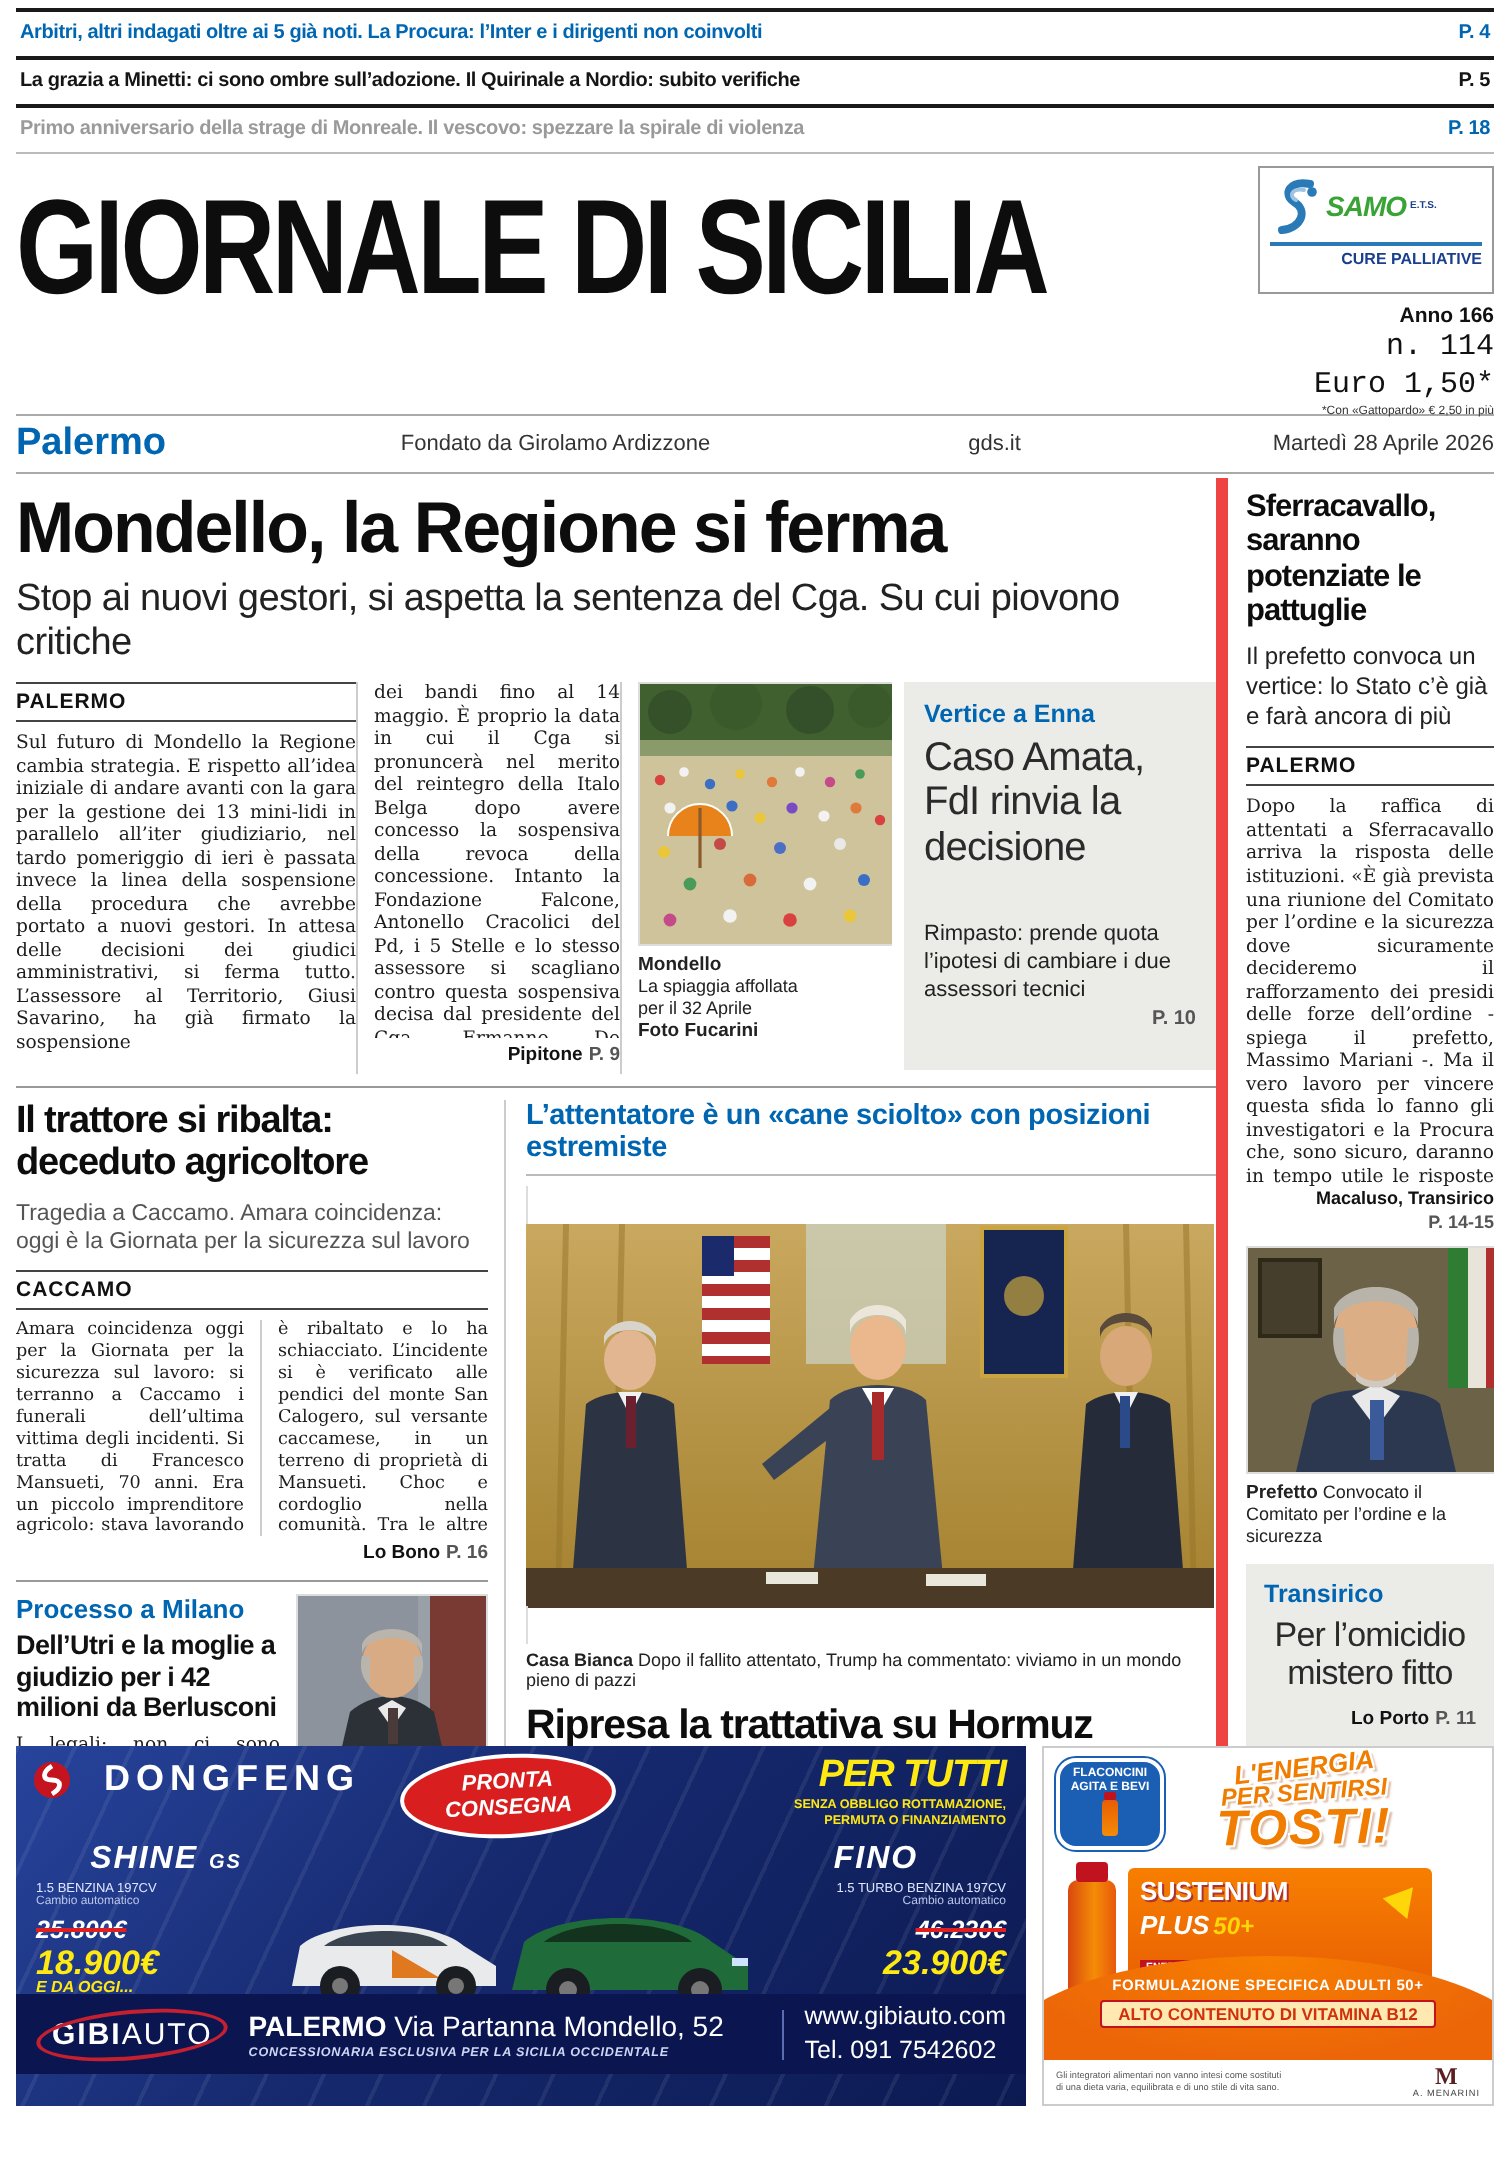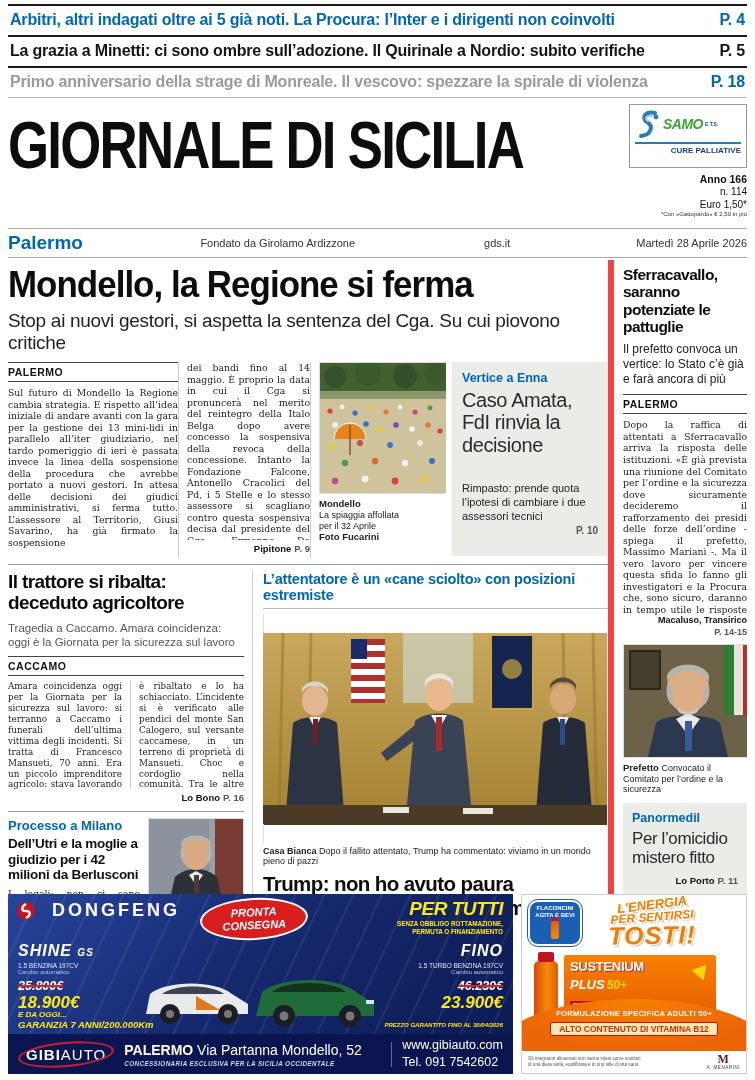--- a/index.html
+++ b/index.html
@@ -2,42 +2,42 @@
 <html lang="it"><head>
 <meta charset="utf-8">
 <style>
   * { margin:0; padding:0; box-sizing:border-box; }
   html,body { background:#f2f2ee; }
   body { width:755px; height:1080px; overflow:hidden; font-family:"Liberation Sans",sans-serif; color:#111; }
   .page { width:755px; height:1080px; background:#fff; padding:4px 8px 0 8px; position:relative; }
 
   
   .top-strip { border-top:2px solid #1a1a1a; }
-  .strip-row { display:flex; justify-content:space-between; align-items:center; padding:5px 2px 6px 2px; border-bottom:2px solid #1a1a1a; font-weight:bold; font-size:16px; letter-spacing:-0.2px; }
+  .strip-row { display:flex; justify-content:space-between; align-items:center; padding:5px 2px 6px 2px; border-bottom:2px solid #1a1a1a; font-weight:bold; font-size:10px; letter-spacing:-0.2px; }
   .strip-row:last-child { border-bottom:1px solid #bbb; }
   .strip-row.blue { color:#0066b2; }
   .strip-row.black { color:#151515; }
   .strip-row.gray { color:#9a9a9a;gap:48px; }
   .strip-page { font-weight:bold; }
   .strip-row.blue .strip-page { color:#0066b2; }
   .strip-row.black .strip-page { color:#151515; }
   .strip-row.gray .strip-page { color:#0066b2; }
 
   
   .masthead { position:relative; height:130px; }
   .mast-title { position:absolute; left:0; top:8px; font-size:60px; font-weight:900; letter-spacing:-2px; white-space:nowrap; transform:scale(0.88,1.12); transform-origin:left top; color:#0d0d0d; }
   .mast-right { position:absolute; right:0; top:6px; width:118px; text-align:right; }
   .samo-box { border:1px solid #999; background:#fff; padding:4px 5px; width:118px; height:64px; }
   .samo-top { display:flex; align-items:center; gap:2px; }
   .samo-name { color:#3aa335; font-weight:900; font-size:14px; font-style:italic; letter-spacing:-0.5px; }
   .samo-ets { color:#1a3f8f; font-weight:bold; font-size:5px; }
   .samo-tag { color:#1a3f8f; font-weight:900; font-size:8px; margin-top:3px; border-top:2px solid #2a7ab8; padding-top:2px; text-align:right; }
   .edition { margin-top:5px; line-height:1.25; }
   .ed-anno { font-weight:bold; font-size:10.5px; }
-  .ed-num, .ed-price { font-size:10px; }
+  .ed-num, .ed-price { font-size:15px;font-family:Liberation Mono, monospace; }
   .ed-note { font-size:6px; color:#333; }
 
   
   .infobar { display:flex; align-items:center; border-top:1px solid #aaa; border-bottom:1px solid #aaa; height:30px; font-size:11px; color:#333; }
   .infobar .city { color:#0066b2; font-weight:900; font-size:19px; width:150px; }
   .infobar .founded { flex:1.2; text-align:center; }
   .infobar .site { flex:1; text-align:center; }
   .infobar .date { width:150px; text-align:right; }
 
   
@@ -88,47 +88,47 @@
   .trump-kicker { color:#0066b2; font-weight:900; font-size:14.5px; letter-spacing:-0.2px; padding-bottom:5px; border-bottom:1px solid #bbb; margin-bottom:6px; }
   .trump-caption { font-size:9px; color:#222; margin-top:3px; }
   .trump-headline { font-size:20.5px; font-weight:900; letter-spacing:-0.6px; line-height:1.18; margin-top:6px; color:#0d0d0d; white-space:nowrap; }
 
   .rail-headline { font-size:15.5px; font-weight:900; letter-spacing:-0.5px; line-height:1.12; margin-top:6px; color:#0d0d0d; }
   .rail-subhead { font-size:12px; color:#222; line-height:1.25; margin:7px 0 7px 0; }
   .rail-body { height:196px; overflow:hidden; }
   .rail-byline { text-align:right; font-size:9px; font-weight:bold; line-height:1.3; }
   .rail-byline .pref { color:#555; }
   .cast-box { margin-top:8px; padding:8px 9px; }
-  .cast-headline { font-size:17px; }
+  .cast-headline { font-size:17px;text-align:center; }
 
   
   .ads { display:flex; gap:8px; margin-top:6px; height:180px; }
   .ad-df { width:505px; position:relative; background:linear-gradient(135deg,#27449c 0%,#16296e 45%,#0c1a52 100%); overflow:hidden; color:#fff; }
   .ad-df .streaks { position:absolute; inset:0; background:repeating-linear-gradient(115deg, rgba(255,255,255,0.07) 0 2px, transparent 2px 26px); }
   .df-top { position:relative; display:flex; align-items:flex-start; padding:6px 8px 0 8px; }
   .df-brand { display:flex; align-items:center; gap:16px; font-weight:900; font-size:18px; letter-spacing:3px; }
   .df-oval { position:absolute; left:192px; top:4px; width:108px; height:42px; background:#d81e1e; border:2px solid #fff; border-radius:50%; display:flex; flex-direction:column; align-items:center; justify-content:center; font-style:italic; font-weight:900; font-size:11px; line-height:1.15; transform:rotate(-3deg); }
   .df-offer { position:absolute; right:10px; top:4px; text-align:right; }
   .df-offer .big { color:#ffe913; font-style:italic; font-weight:900; font-size:19px; letter-spacing:-0.5px; }
   .df-offer .sub { color:#ffe913; font-weight:bold; font-size:6.3px; line-height:1.3; }
   .df-model { position:absolute; top:48px; width:130px; }
   .df-model.left { left:10px; }
   .df-model.right { right:10px; text-align:right; }
-  .df-model .name { font-style:italic; font-weight:900; font-size:16px; letter-spacing:1px; }
+  .df-model .name { font-style:italic; font-weight:900; font-size:16px; letter-spacing:1px;text-align:center; }
   .df-model .name small { font-size:10px; }
   .df-model .spec { font-size:6.5px; color:#dfe6ff; margin-top:2px; }
   .df-model .gear { font-size:6px; color:#b9c4ea; }
   .df-model .old { font-size:12.5px; font-weight:900; font-style:italic; text-decoration:line-through; text-decoration-color:#e02020; text-decoration-thickness:2px; margin-top:4px; color:#fff; }
   .df-model .price { font-size:17px; font-weight:900; font-style:italic; color:#ffe913; }
   .df-cars { position:absolute; left:128px; top:58px; }
   .df-promo { position:absolute; left:10px; bottom:44px; color:#ffe913; font-style:italic; }
   .df-promo .p1 { font-size:8px; font-weight:bold; }
   .df-promo .p2 { font-size:9.5px; font-weight:900; }
   .df-guar { position:absolute; right:10px; bottom:46px; color:#ffe913; font-size:6px; font-weight:bold; font-style:italic; }
-  .df-bar { position:absolute; left:0; right:0; bottom:0; height:40px; background:#0b1650; display:flex; align-items:center; padding:0 10px; gap:10px; }
+  .df-bar { position:absolute; left:0; right:0; bottom:16px; height:40px; background:#0b1650; display:flex; align-items:center; padding:0 10px; gap:10px; }
   .gibi { position:relative; font-size:15px; letter-spacing:1px; padding:4px 8px; }
   .gibi .ring { position:absolute; inset:0; border:2px solid #c42030; border-radius:50%; transform:rotate(-5deg); }
   .gibi b { font-weight:900; }
   .df-addr { flex:1; border-right:1px solid #5a6db0; padding-right:10px; }
   .df-addr .line1 { font-size:14px; }
   .df-addr .line1 b { font-weight:900; }
   .df-addr .line2 { font-size:6.3px; font-style:italic; font-weight:bold; color:#cdd6f5; letter-spacing:0.4px; margin-top:2px; }
   .df-web { text-align:left; font-size:12.5px; line-height:1.35; }
 
   .ad-su { flex:1; position:relative; background:#fff; border:1px solid #ccc; overflow:hidden; }
@@ -390,21 +390,20 @@
               <rect y="172" width="344" height="20" fill="#4a3a26"></rect>
               <rect x="120" y="174" width="26" height="6" fill="#e9e6dc"></rect>
                 <rect x="200" y="175" width="30" height="6" fill="#e9e6dc"></rect>
             </svg>
           </span>
           <div class="trump-caption">
             <b>Casa Bianca</b>
             <span>Dopo il fallito attentato, Trump ha commentato: viviamo in un mondo pieno di pazzi</span>
           </div>
           <div class="trump-headline">
-            <div>Trump: non ho avuto paura</div>
             <div>Ripresa la trattativa su Hormuz</div>
           </div>
           
           
         </div>
       </div>
     </div>
 
     <div class="rail">
       <div class="rail-headline">Sferracavallo, saranno potenziate le pattuglie</div>
@@ -429,21 +428,21 @@
           <path d="M43 40 C41 52 46 60 49 60 L48 40 Z" fill="#b9b4aa"></path>
           <path d="M85 40 C87 52 82 60 79 60 L80 40 Z" fill="#b9b4aa"></path>
           <path d="M54 62 C58 68 70 68 74 62 L74 66 C70 71 58 71 54 66 Z" fill="#cfc9c0"></path>
         </svg>
       </span>
       <div class="caption">
         <b>Prefetto</b>
         <span>Convocato il Comitato per l’ordine e la sicurezza</span>
       </div>
       <div class="graybox cast-box">
-        <div class="box-kicker">Panormedil</div>
+        <div class="box-kicker">Transirico</div>
         <div class="box-headline cast-headline">Per l’omicidio mistero fitto</div>
         <div class="byline" style="margin-top:8px;"><span>Lo Porto</span><span class="pref">P. 11</span></div>
       </div>
     </div>
   </div>
 
   <div class="ads">
 
     <div class="ad-df">
       <div class="streaks"></div>

